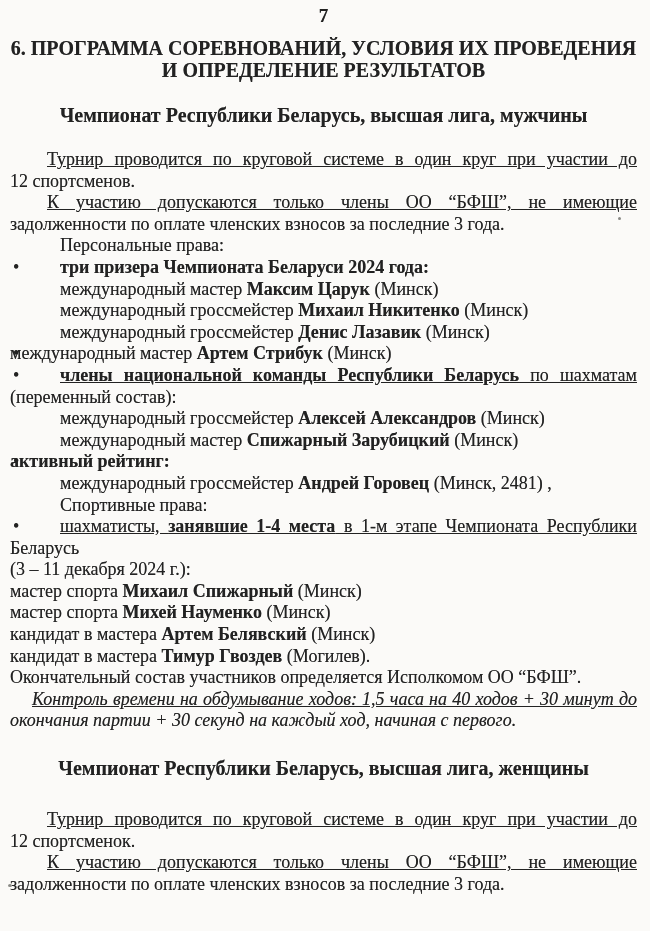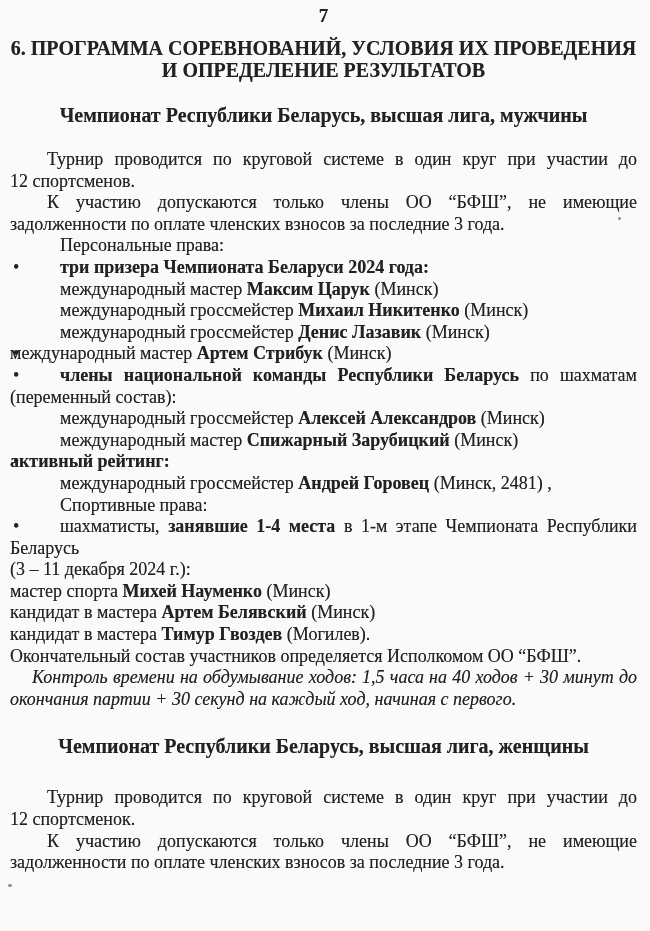--- a/index.html
+++ b/index.html
@@ -46,21 +46,21 @@
     line-height: 21.6px;
     white-space: normal;
   }
   .first { padding-left: 37px; }
   .tab   { padding-left: 50px; }
   .bull  { padding-left: 50px; }
   .bull .bullet {
     position: absolute;
     left: 3px; top: 0;
   }
-  .j { text-align: justify; text-align-last: justify; }
+  .j { text-align: justify; text-align-last: justify; text-decoration: underline; }
   .it { font-style: italic; }
   .it.first { padding-left: 22px; }
   b { font-weight: bold; }
   .speck {
     position: absolute;
     background: #8a8a86;
     border-radius: 50%;
     width: 3px; height: 3px;
   }
   .speck1 { left: 618px; top: 217px; }
@@ -101,20 +101,21 @@
     <div class="ln tab"><span>международный мастер </span><b>Спижарный Зарубицкий</b><span> (Минск)</span></div>
 
     <div class="ln bull j"><span class="bullet">•</span></div>
     <div class="ln"><b>активный рейтинг:</b></div>
     <div class="ln tab"><span>международный гроссмейстер </span><b>Андрей Горовец</b><span> (Минск, 2481)  ,</span></div>
     <div class="ln tab"><span>Спортивные права:</span></div>
 
     <div class="ln bull j"><span class="bullet">•</span><span>шахматисты, </span><b>занявшие 1-4 места</b><span> в 1-м этапе Чемпионата Республики</span></div>
     <div class="ln"><span>Беларусь</span></div>
     <div class="ln"><span>(3 – 11 декабря 2024 г.):</span></div>
+    <div class="ln"><span>мастер спорта </span><b>Михаил Спижарный</b><span> (Минск)</span></div>
     <div class="ln"><span>мастер спорта </span><b>Михей Науменко</b><span> (Минск)</span></div>
     <div class="ln"><span>кандидат в мастера </span><b>Артем Белявский</b><span> (Минск)</span></div>
     <div class="ln"><span>кандидат в мастера </span><b>Тимур Гвоздев</b><span> (Могилев).</span></div>
     <div class="ln"><span>Окончательный состав участников определяется Исполкомом ОО “БФШ”.</span></div>
     <div class="ln it first j"><span>Контроль времени на обдумывание ходов: 1,5 часа на 40 ходов + 30 минут до</span></div>
     <div class="ln it"><span>окончания партии + 30 секунд на каждый ход, начиная с первого.</span></div>
   </div>
 
   <div class="sec-heading second">Чемпионат Республики Беларусь, высшая лига, женщины</div>
 

